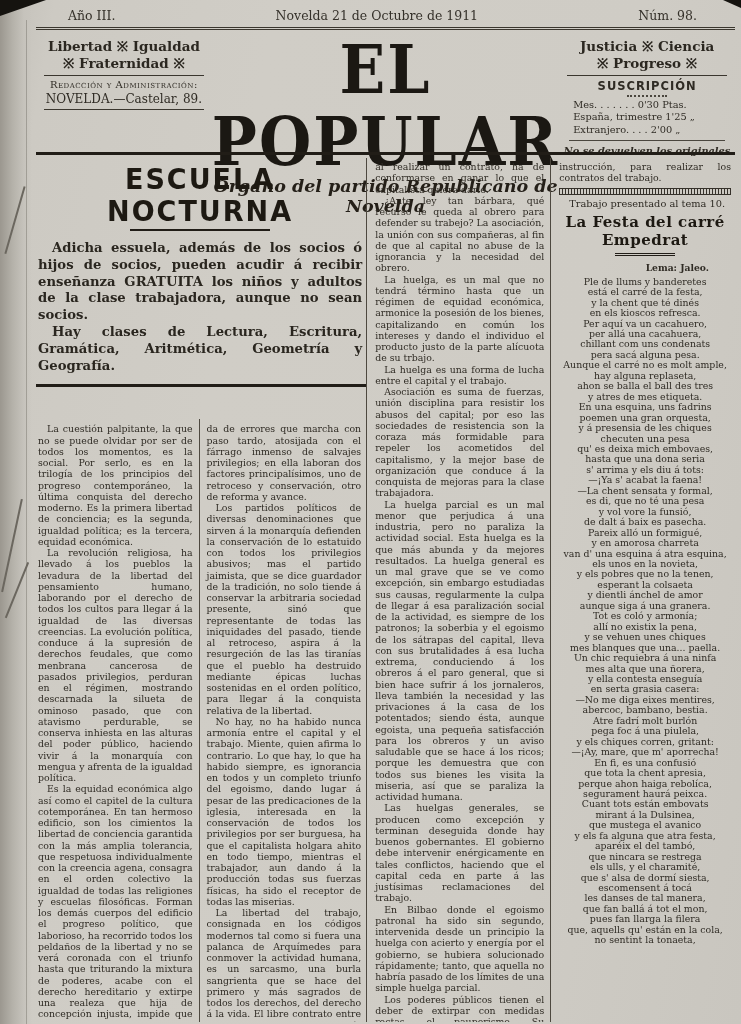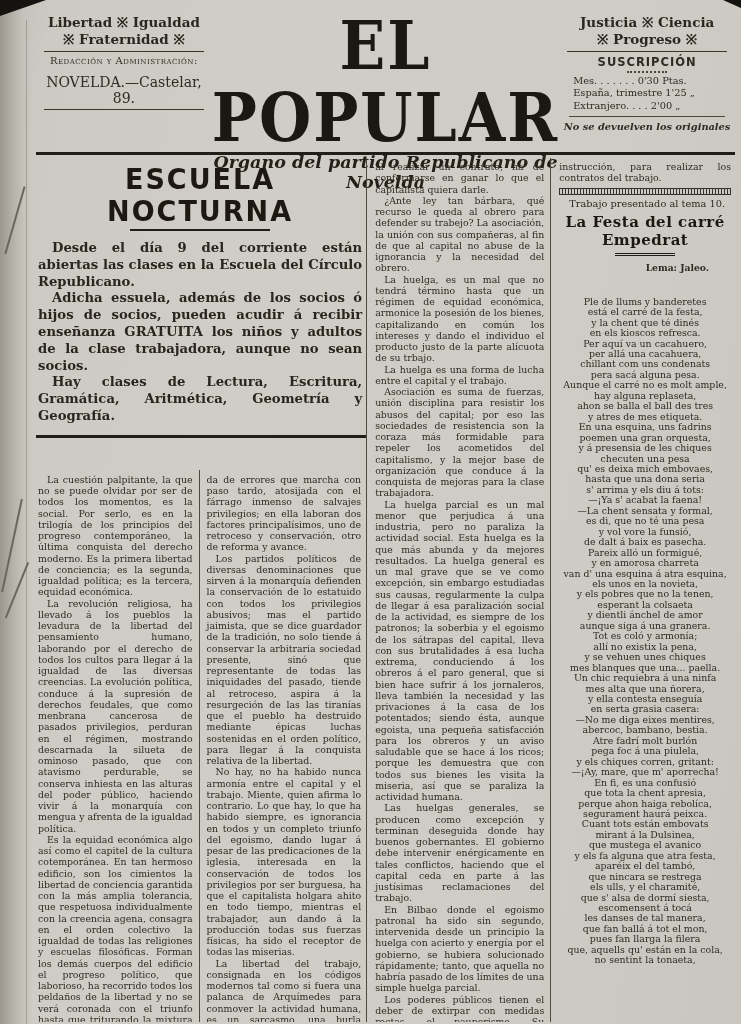--- a/index.html
+++ b/index.html
@@ -24,21 +24,21 @@
   .daterow{display:flex;justify-content:space-between;align-items:baseline;
     font-size:12.5px;color:#35312a;padding:2px 38px 4px 32px;
     border-bottom:3px double #3a362e;}
   .mast{display:flex;margin-top:4px;align-items:stretch;}
   .mast-left,.mast-right{width:178px;text-align:center;padding-top:4px;}
   .mast-center{flex:1;text-align:center;}
   .motto{font-size:13.5px;font-weight:bold;color:#2b2720;line-height:1.25;}
   .block-rule{height:0;border-top:1.5px solid #3a362e;margin:3px 8px;}
   .thin-rule{height:0;border-top:1px solid #4a463e;margin:3px 10px;}
   .admin1{font-variant:small-caps;font-size:10px;letter-spacing:.5px;margin-top:3px;}
-  .admin2{font-size:14px;margin-top:8px;}
+  .admin2{font-size:12px;margin-top:2px;}
   .note{font-size:9.8px;font-style:italic;font-weight:bold;margin-top:4px;white-space:pre-line;line-height:1.25;}
   h1.mast-title{margin:0;font-size:60px;line-height:64px;font-weight:bold;
     letter-spacing:2px;color:#1b1813;transform:scaleY(1.12);transform-origin:top center;
     font-family:"DejaVu Serif",serif;}
   .mast-sub{font-size:17.5px;font-weight:bold;font-style:italic;color:#241f18;margin-top:14px;}
   .susc-title{font-family:"DejaVu Sans",sans-serif;font-weight:bold;font-size:11.5px;
     letter-spacing:1px;margin-top:2px;}
   .susc-squig{height:0;border-top:2px dotted #4a463e;width:40px;margin:2px auto;}
   .prices{font-size:9.8px;text-align:left;padding-left:14px;line-height:1.3;}
   .header-rule{position:absolute;left:36px;right:6px;top:152px;border-top:3.5px solid #211d17;}
@@ -60,38 +60,43 @@
   .escuela-underline{width:140px;border-top:2px solid #211d17;margin:3px auto 9px;}
   .escuela p{font-weight:bold;font-size:13.2px;line-height:16.8px;text-indent:14px;color:#2a261f;}
   .pau-title{margin:4px 0 6px;font-size:24px;font-weight:bold;color:#1d1912;letter-spacing:.5px;}
   
   .hatch{margin:4px 0 3px;height:5px;border-top:1px solid #35312a;border-bottom:1px solid #35312a;
     background:repeating-linear-gradient(90deg,#35312a 0 1px,transparent 1px 3px);}
   .kicker{text-indent:10px;font-size:9.8px;margin:3px 0 4px;text-align:left;}
   .festa-title{margin:3px 0 0;text-align:center;font-size:15px;font-weight:bold;
     letter-spacing:.5px;color:#1d1912;}
   .festa-underline{width:60px;border-top:3px double #211d17;margin:4px auto 6px;}
-  .lema{text-align:right;padding-right:22px;font-size:9.2px;font-weight:bold;margin-bottom:24px;}
+  .lema{text-align:right;padding-right:22px;font-size:9.2px;font-weight:bold;margin-bottom:4px;}
   .verses{white-space:pre-line;font-size:9.4px;line-height:10.45px;text-align:center;color:#2f2b24;}
 </style>
 </head>
 <body>
 
 <div class="page">
 
   <div class="binding">
     <div class="spine-line"></div>
     <div class="stitch s1"></div>
     <div class="stitch s2"></div>
     <div class="stitch s3"></div>
   </div>
   <div class="corner-tl"></div>
   <div class="corner-tr"></div>
 
   <header>
+    <div class="daterow">
+      <span>Año III.</span>
+      <span>Novelda 21 de Octubre de 1911</span>
+      <span>Núm. 98.</span>
+    </div>
     <div class="mast">
       <div class="mast-left">
         <div class="motto">Libertad ※ Igualdad</div>
         <div class="motto">※ Fraternidad ※</div>
         <div class="block-rule"></div>
         <div class="admin1">Redacción y Administración:</div>
         <div class="admin2">NOVELDA.—Castelar, 89.</div>
         <div class="block-rule"></div>
       </div>
       <div class="mast-center">
@@ -115,21 +120,20 @@
     </div>
   </header>
   <div class="header-rule"></div>
 
   <main>
 
     <section class="left-pair">
       <section class="escuela">
         <h2 class="escuela-title">ESCUELA NOCTURNA</h2>
         <div class="escuela-underline"></div>
-        <p>Desde el día 9 del corriente están abiertas las clases en la Escuela del Círculo Republicano.</p>
         <p>Adicha essuela, además de los socios ó hijos de socios, pueden acudir á recibir enseñanza GRATUITA los niños y adultos de la clase trabajadora, aunque no sean socios.</p>
         <p>Hay clases de Lectura, Escritura, Gramática, Aritmética, Geometría y Geografía.</p>
       </section>
       <div class="colwrap">
         <div class="col col1">
           <p>La cuestión palpitante, la que no se puede olvidar por ser de todos los momentos, es la social. Por serlo, es en la trilogía de los principios del progreso contemporáneo, la última conquista del derecho moderno. Es la primera libertad de conciencia; es la segunda, igualdad política; es la tercera, equidad económica.</p>
           <p>La revolución religiosa, ha llevado á los pueblos la levadura de la libertad del pensamiento humano, laborando por el derecho de todos los cultos para llegar á la igualdad de las diversas creencias. La evolución política, conduce á la supresión de derechos feudales, que como menbrana cancerosa de pasados privilegios, perduran en el régimen, mostrando descarnada la silueta de ominoso pasado, que con atavismo perdurable, se conserva inhiesta en las alturas del poder público, haciendo vivir á la monarquía con mengua y afrenta de la igualdad política.</p>
           <p>Es la equidad económica algo así como el capitel de la cultura cotemporánea. En tan hermoso edificio, son los cimientos la libertad de conciencia garantida con la más amplia tolerancia, que respetuosa individualmente con la creencia agena, consagra en el orden colectivo la igualdad de todas las religiones y escuelas filosóficas. Forman los demás cuerpos del edificio el progreso político, que laborioso, ha recorrido todos los peldaños de la libertad y no se verá coronada con el triunfo hasta que triturando la mixtura de poderes, acabe con el derecho hereditario y extirpe una realeza que hija de concepción injusta, impide que el sufragio universal, verdadera soberanía del pueblo, sea total y se levante en el solio de los Estados inmaculada, como fuente única de autoridad y tabernáculo de todo derecho. Estamos en marcha; el capitel de la moderna cultura, está en construcción. La equidad económica, es un predicado de grandeza suma que se percibe en la lejanía, hacia él vamos para coronar el portentoso edificio.</p>
 
         </div>

